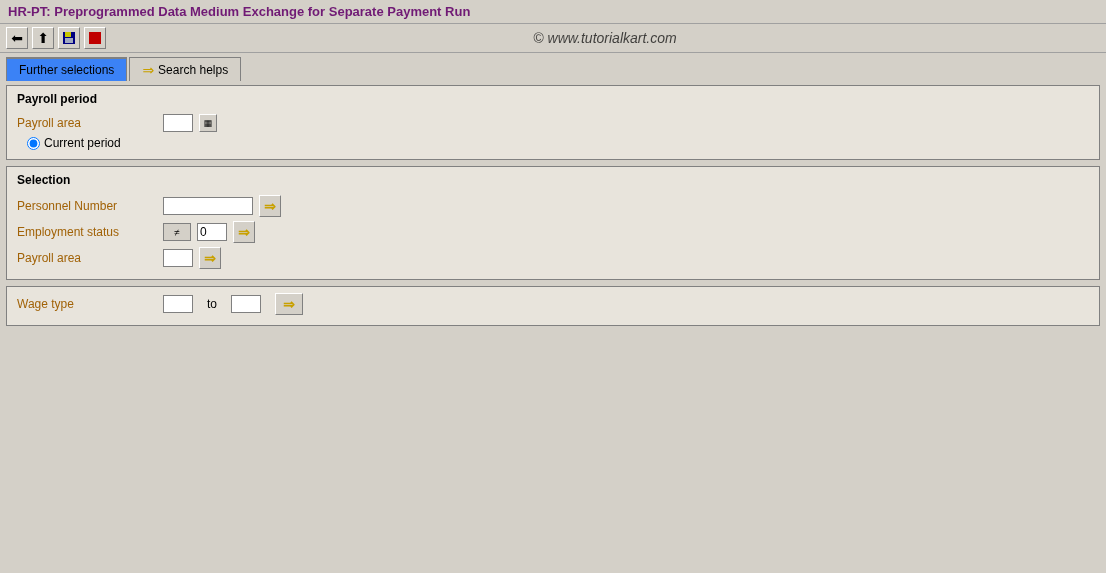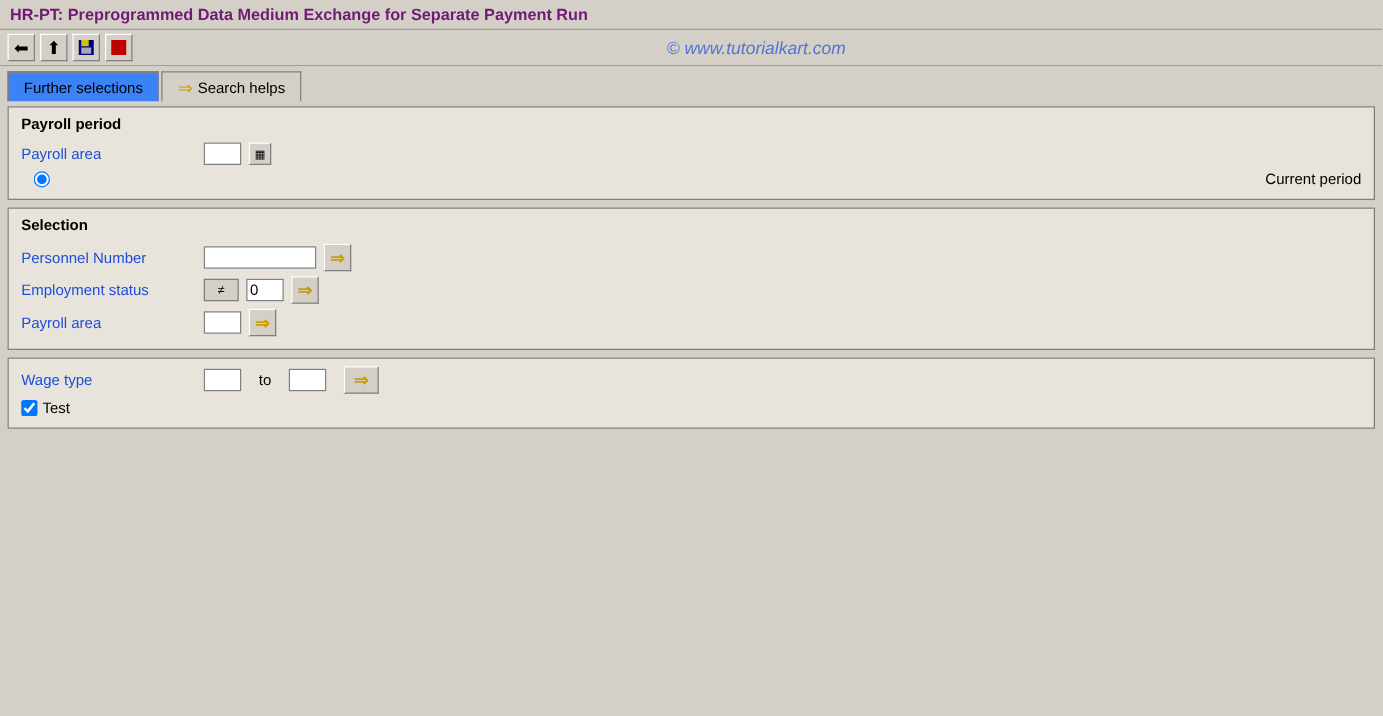--- a/index.html
+++ b/index.html
@@ -35,21 +35,21 @@
       border-left-color: #fff;
       cursor: pointer;
       display: flex;
       align-items: center;
       justify-content: center;
       font-size: 14px;
     }
     .toolbar-watermark {
       flex: 1;
       text-align: center;
-      color: #1d4ed8;
+      color: #000000;
       font-style: italic;
       font-size: 14px;
       opacity: 0.7;
     }
     .tab-bar {
       background: #d4d0c8;
       padding: 4px 6px 0 6px;
       display: flex;
       gap: 2px;
     }
@@ -92,21 +92,21 @@
       padding-bottom: 2px;
     }
     .field-row {
       display: flex;
       align-items: center;
       margin-bottom: 4px;
       gap: 6px;
     }
     .field-label {
       width: 140px;
-      color: #1d4ed8;
+      color: #a16207;
       font-size: 12px;
     }
     .sap-input {
       height: 18px;
       border: 1px solid #808080;
       background: #fff;
       font-size: 12px;
       padding: 0 2px;
     }
     .sap-input-sm {
@@ -221,21 +221,21 @@
 
 <div class="content-area">
 
   <div class="section-box">
     <div class="section-title">Payroll period</div>
     <div class="field-row">
       <span class="field-label">Payroll area</span>
       <input type="text" class="sap-input sap-input-sm" value="" style="">
       <button class="browse-btn">▦</button>
     </div>
-    <div class="radio-row" style="padding-left: 10px; justify-content: space-between;">
+    <div class="radio-row" style="padding-left: 10px;">
       <input type="radio" name="period" checked="" style="">
       <span>Current period</span>
     </div>
   </div>
 
   <div class="section-box">
     <div class="section-title">Selection</div>
     <div class="field-row">
       <span class="field-label">Personnel Number</span>
       <input type="text" class="sap-input sap-input-lg" value="" style="">
@@ -263,20 +263,16 @@
   <div class="section-box">
     <div class="field-row">
       <span class="field-label">Wage type</span>
       <input type="text" class="sap-input sap-input-sm" value="" style="">
       <span style="margin: 0 8px;">to</span>
       <input type="text" class="sap-input sap-input-sm" value="" style="">
       <button class="large-arrow-btn" style="margin-left:8px;">
         <span class="arrow-icon">⇒</span>
       </button>
     </div>
-    <div class="checkbox-row">
-      <input type="checkbox" checked="" style="">
-      <span>Test</span>
-    </div>
   </div>
 
 
 </div>
 
 </body></html>

